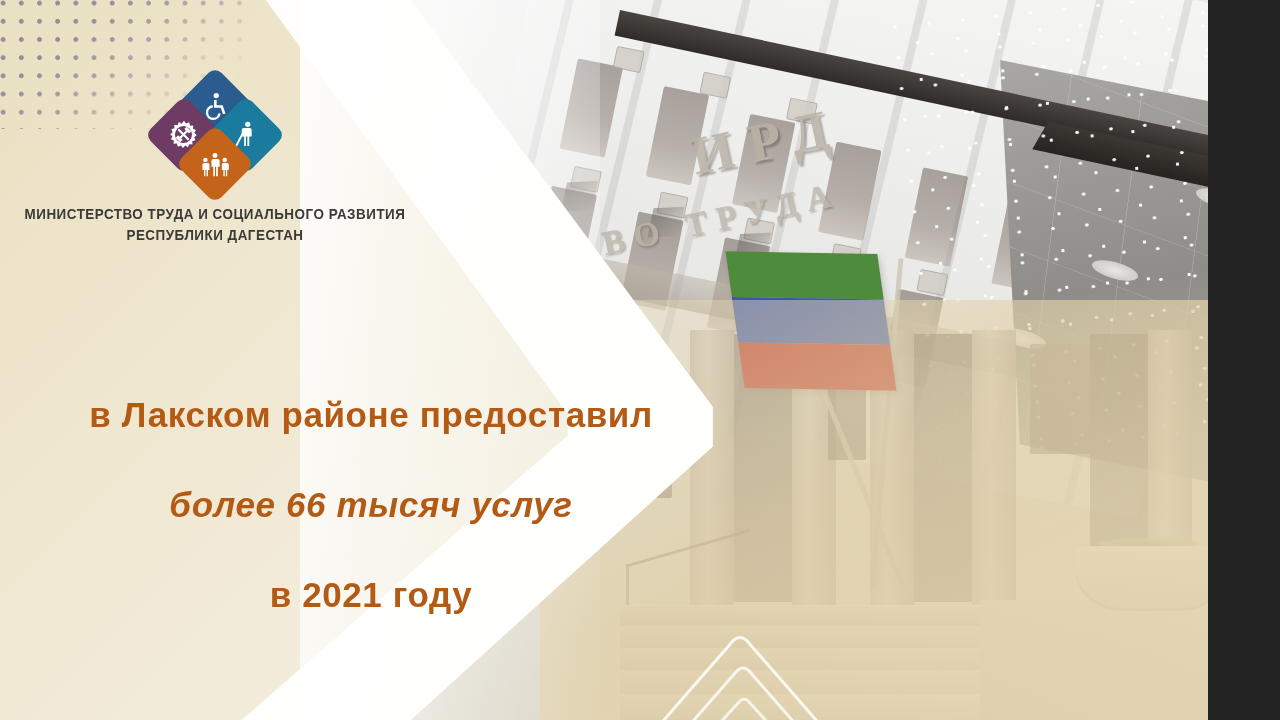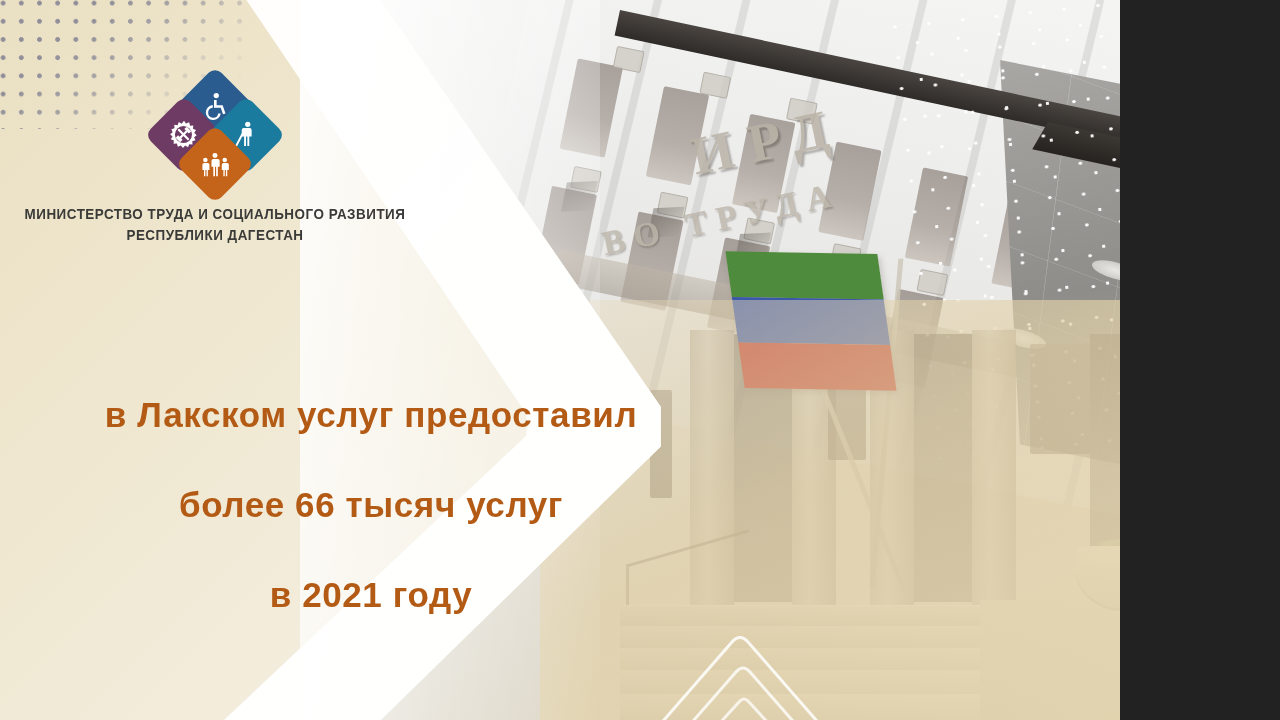--- a/index.html
+++ b/index.html
@@ -2,21 +2,21 @@
 <html><head>
 <meta charset="utf-8">
 <style>
   html, body {
     margin: 0;
     padding: 0;
     background: #222;
   }
   #poster {
     position: relative;
-    width: 1120px;
+    width: 1208px;
     height: 720px;
     overflow: hidden;
     font-family: "Liberation Sans", "DejaVu Sans", sans-serif;
     background: #efe6cf;
   }
 
   
   .photo {
     position: absolute;
     inset: 0;
@@ -422,21 +422,21 @@
     text-align: center;
     font-size: 35px;
     font-weight: 700;
     line-height: 1.285;
     letter-spacing: .6px;
     color: #b35a14;
     white-space: pre-line;
   }
   .headline .l1 { display: block; }
   .headline .l2 { display: block; }
-  .headline .l3 { display: block; }
+  .headline .l3 { display: block; font-style: italic; }
   .headline .l4 { display: block; }
 </style>
 </head>
 <body>
 
 <div id="poster">
 
   <div class="photo">
     <div class="photo-base"></div>
 
@@ -579,18 +579,18 @@
 
     </div>
 
     <div class="logo-title" style="color: rgb(58, 58, 56);">
       <div>МИНИСТЕРСТВО ТРУДА И СОЦИАЛЬНОГО РАЗВИТИЯ</div>
       <div>РЕСПУБЛИКИ ДАГЕСТАН</div>
     </div>
   </div>
 
   <div class="headline" style="color: rgb(179, 90, 20);">
-    <span class="l2">в Лакском услуг предоставил</span>
+    <span class="l2">в Лакском районе предоставил</span>
     <span class="l3">более 66 тысяч услуг</span>
     <span class="l4">в 2021 году</span>
   </div>
 
 </div>
 
 </body></html>

